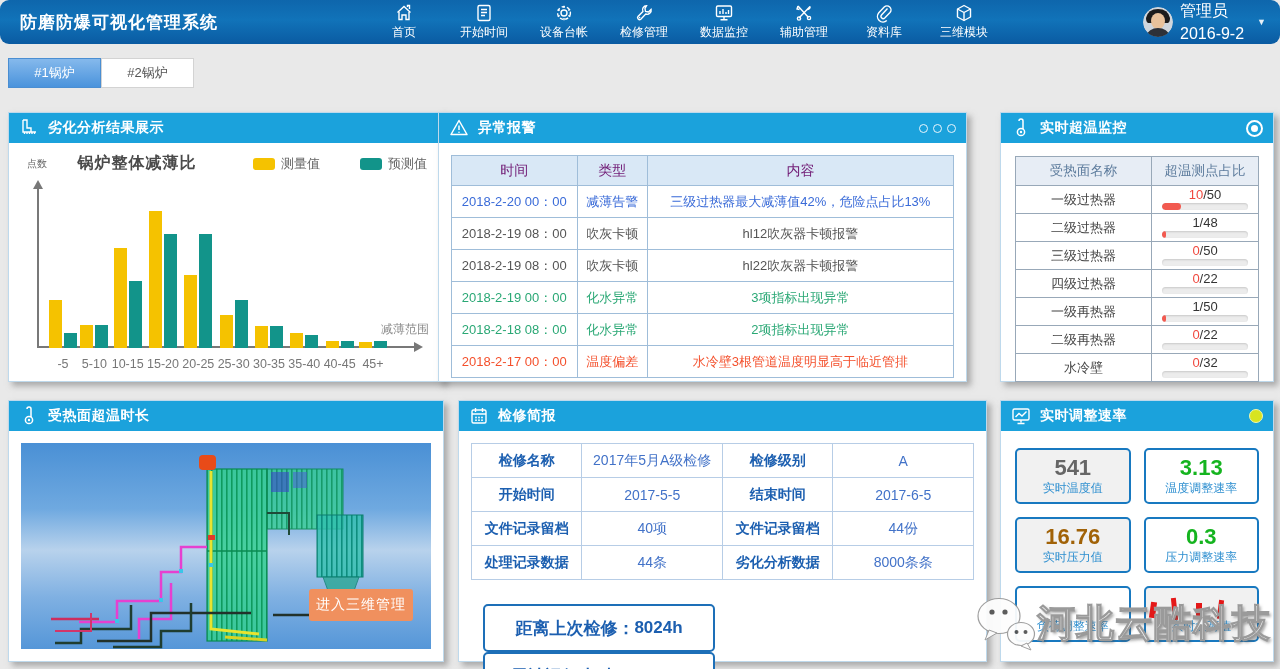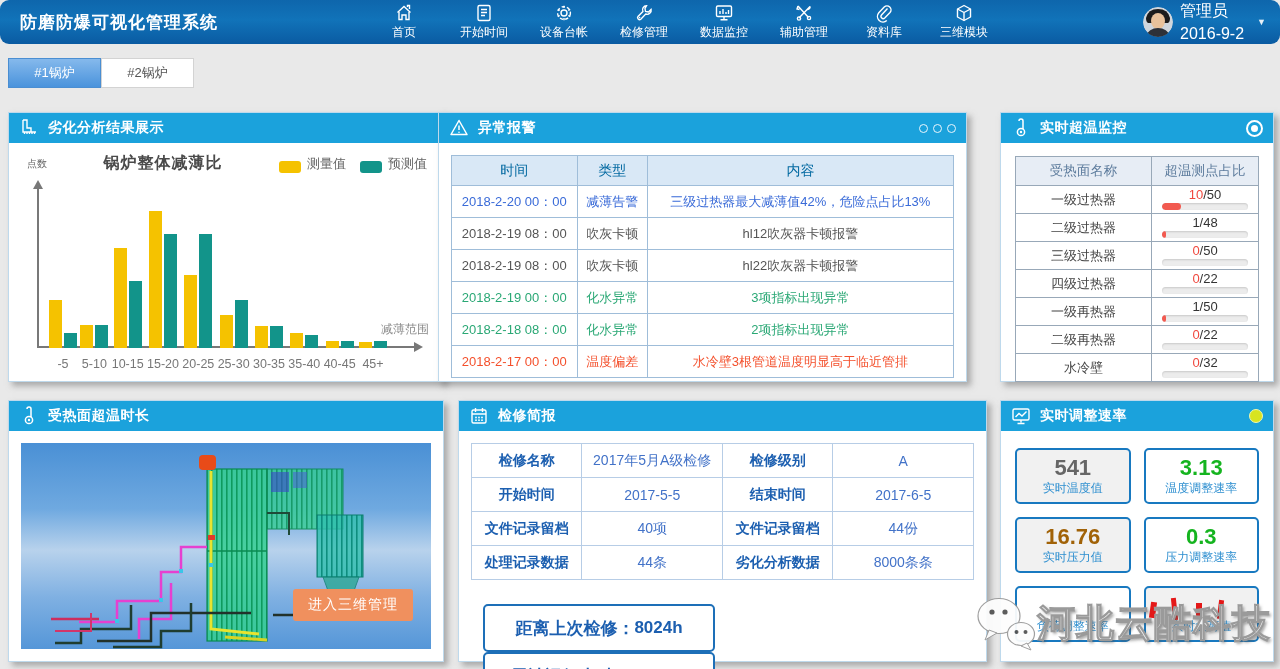--- a/index.html
+++ b/index.html
@@ -42,38 +42,38 @@
   #p-over{left:1000px;top:112px;width:272px;height:268px;}
   #p-b3d{left:8px;top:400px;width:434px;height:260px;}
   #p-repair{left:458px;top:400px;width:527px;height:260px;}
   #p-rates{left:1000px;top:400px;width:272px;height:260px;}
 
   
   .chead{display:flex;align-items:center;margin:10px 16px 0 18px;}
   .ylab{font-size:10px;color:#666;}
   .ctitle{flex:1;text-align:center;font-size:16px;font-weight:bold;color:#4a4a4a;letter-spacing:1px;}
   .legend{display:flex;gap:14px;align-items:center;}
-  .litem{display:flex;align-items:flex-end;gap:6px;font-size:13px;color:#666;}
+  .litem{display:flex;align-items:center;gap:6px;font-size:13px;color:#666;margin-left:26px;}
   .lsw{width:22px;height:12px;border-radius:3px;display:block;}
   .plot{position:relative;margin:2px 12px 0 28px;height:198px;}
   .yaxis{position:absolute;left:0;top:8px;bottom:26px;width:2px;background:#787878;}
   .yaxis:before{content:"";position:absolute;top:-9px;left:-4px;border:5px solid transparent;border-bottom:9px solid #787878;}
   .xaxis{position:absolute;left:0;right:12px;bottom:26px;height:2px;background:#787878;}
   .xaxis:after{content:"";position:absolute;right:-9px;top:-4px;border:5px solid transparent;border-left:9px solid #787878;}
   .xlabel{position:absolute;right:2px;bottom:36px;font-size:12px;color:#8a8a8a;}
   .cols{position:absolute;left:12px;right:44px;top:8px;bottom:0;display:flex;justify-content:space-between;}
   .col{display:flex;flex-direction:column;align-items:center;justify-content:flex-end;height:100%;}
   .pair{display:flex;align-items:flex-end;gap:2px;}
   .bar{width:13px;display:block;}
   .xlab{height:20px;line-height:20px;margin-top:6px;font-size:12.5px;color:#777;white-space:nowrap;}
 
   
   table{border-collapse:collapse;}
   .atable{margin:12px;width:calc(100% - 24px);font-size:13px;table-layout:fixed;}
-  .atable th{background:#d9e8f6;color:#0369a1;font-weight:normal;height:27px;border:1px solid #9fbdd9;font-size:14px;}
+  .atable th{background:#d9e8f6;color:#701a75;font-weight:normal;height:27px;border:1px solid #9fbdd9;font-size:14px;}
   .atable td{border:1px solid #9fbdd9;height:29px;text-align:center;overflow:hidden;white-space:nowrap;}
 
   
   .otable{margin:13px 14px;width:calc(100% - 28px);font-size:13px;table-layout:fixed;}
   .otable th{background:#e7edf5;color:#5c7b9c;font-weight:normal;height:26px;border:1px solid #98a8b8;font-size:13.5px;}
   .otable td{border:1px solid #98a8b8;height:26px;text-align:center;color:#444;padding:0;}
   .frac{font-size:13px;line-height:13px;margin-top:2px;}
   .num-red{color:#f0483e;}
   .num-dark{color:#333;}
   .den{color:#333;}
@@ -93,21 +93,21 @@
   .mwrap{display:grid;grid-template-columns:1fr 1fr;gap:13px;margin:17px 14px;}
   .mbox{height:52px;border:2px solid #1879c0;border-radius:5px;display:flex;flex-direction:column;
         align-items:center;justify-content:center;background:#fff;}
   .mval{font-size:22px;font-weight:bold;line-height:24px;min-height:24px;}
   .mlab{font-size:12px;color:#2e8fd0;}
 
   
   .b3d{position:absolute;left:12px;right:12px;top:42px;bottom:12px;}
   .b3d svg{width:100%;height:100%;display:block;}
   .enter3d{position:absolute;right:18px;bottom:28px;background:#f0905e;color:#fff;font-size:14px;
-           padding:7px 15px;border-radius:3px;cursor:pointer;letter-spacing:1px;}
+           padding:7px 7px;border-radius:3px;cursor:pointer;letter-spacing:1px;}
 
   
   .redmarks{position:absolute;left:1148px;top:598px;width:110px;height:30px;z-index:55;}
   .redmarks i{position:absolute;background:#e41818;display:block;}
   .wm{position:absolute;left:975px;top:583px;width:305px;height:80px;z-index:60;display:flex;align-items:center;pointer-events:none;}
   .wm-text{font-size:38px;font-weight:bold;letter-spacing:1px;color:rgba(250,250,250,.93);
            -webkit-text-stroke:1px #9a9a9a;text-shadow:2px 2px 3px rgba(90,90,90,.55);white-space:nowrap;}
 </style>
 </head>
 <body>

